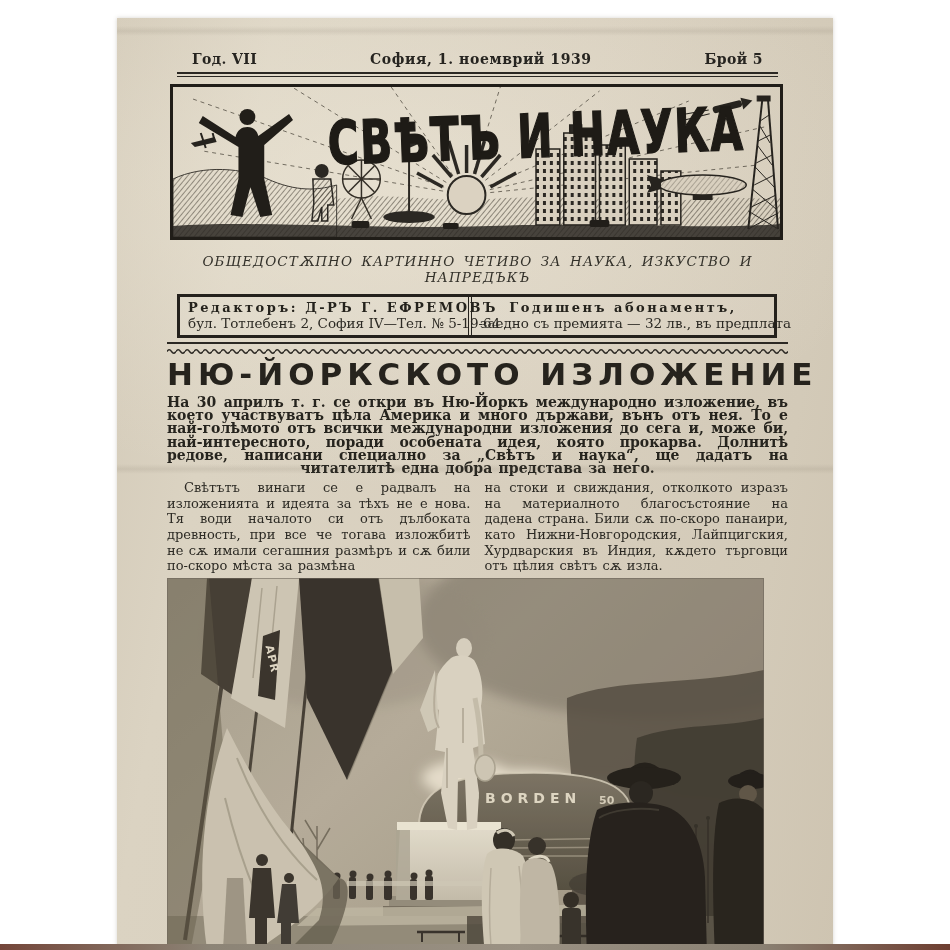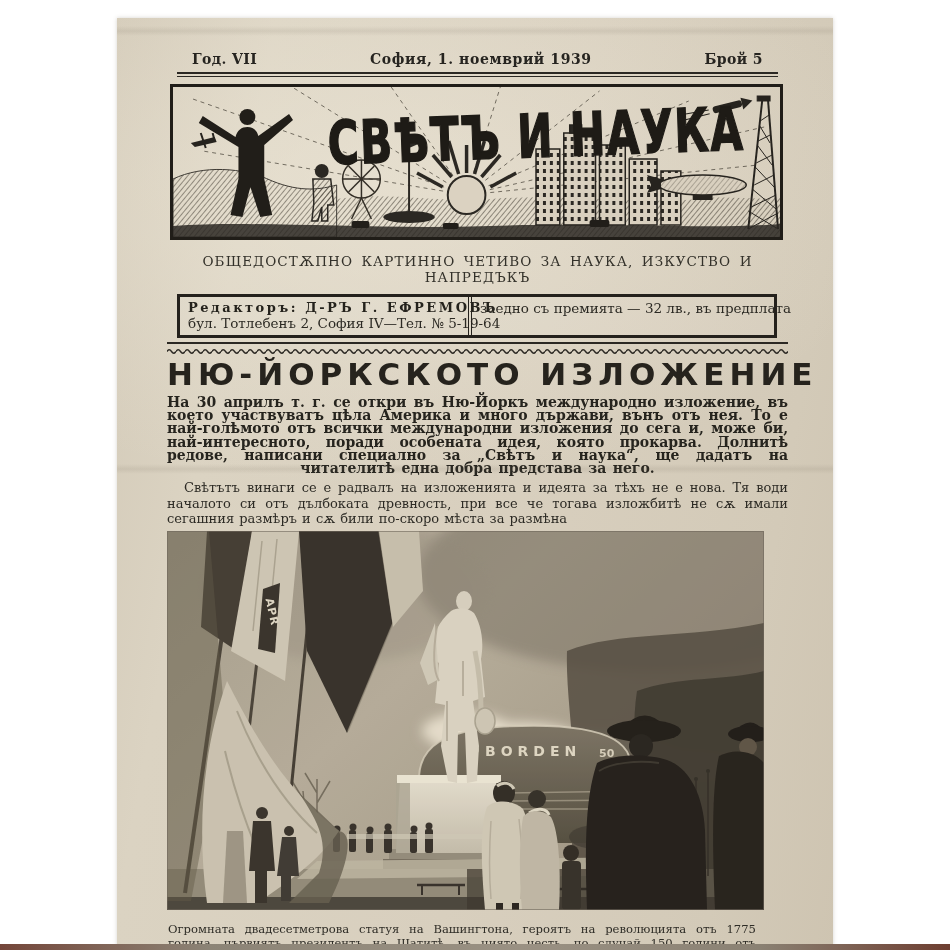--- a/index.html
+++ b/index.html
@@ -25,21 +25,21 @@
   
   .hdr{display:flex;justify-content:space-between;align-items:baseline;
     margin:0 25px;font-weight:bold;font-size:14px;letter-spacing:.4px;color:#262420;}
   .hdr .c{letter-spacing:.6px;}
   .hdr-rule{margin:5px 10px 0 10px;border-top:2px solid #2b2823;border-bottom:1px solid #2b2823;height:2px;}
   
   .masthead{margin:7px 0 0 3px;width:613px;height:156px;box-sizing:border-box;
     border:3px solid #201d18;background:transparent;}
   .masthead svg{display:block;}
   
-  .subtitle{margin-top:13px;text-align:center;font-size:13.5px;
+  .subtitle{margin-top:13px;text-align:center;font-style:italic;font-size:13.5px;
     letter-spacing:1.1px;color:#33312a;word-spacing:3px;}
   
   .edbox{margin:9px 0 0 10px;width:600px;box-sizing:border-box;border:3px solid #24211c;
     display:flex;background:rgba(255,255,255,.06);}
   .edcell{padding:3px 8px 4px 8px;box-sizing:border-box;text-align:center;}
   .edcell.l{width:48.5%;}
   .edcell.r{width:51.5%;border-left:4px double #24211c;}
   .edb1{font-weight:bold;font-size:13px;letter-spacing:2.5px;white-space:nowrap;color:#24221c;}
   .edb2{font-size:13.5px;white-space:nowrap;color:#2b2923;}
   
@@ -190,40 +190,42 @@
   </div>
 
   <div class="subtitle">ОБЩЕДОСТѪПНО КАРТИННО ЧЕТИВО ЗА НАУКА, ИЗКУСТВО И НАПРЕДЪКЪ</div>
 
   <div class="edbox">
     <div class="edcell l">
       <div class="edb1">Редакторъ: Д-РЪ Г. ЕФРЕМОВЪ</div>
       <div class="edb2">бул. Тотлебенъ 2, София IV—Тел. № 5-19-64</div>
     </div>
     <div class="edcell r">
+      <div class="edb1">Годишенъ абонаментъ,</div>
       <div class="edb2">заедно съ премията — 32 лв., въ предплата</div>
     </div>
   </div>
 
   <div class="rule2"></div>
   <svg class="wavy" width="621" height="8" viewBox="0 0 621 8">
     <defs>
       <pattern id="wv" width="9" height="8" patternUnits="userSpaceOnUse">
         <path d="M0,5.5 Q2.25,2 4.5,5.5 Q6.75,9 9,5.5" fill="none" stroke="#2b2823" stroke-width="1.4"></path>
       </pattern>
     </defs>
     <rect width="621" height="8" fill="url(#wv)"></rect>
   </svg>
 
   <div class="headline">НЮ-ЙОРКСКОТО ИЗЛОЖЕНИЕ</div>
 
   <div class="lead">На 30 априлъ т. г. се откри въ Ню-Йоркъ международно изложение, въ което участвуватъ цѣла Америка и много държави, вънъ отъ нея. То е най-голѣмото отъ всички международни изложения до сега и, може би, най-интересното, поради особената идея, която прокарва. Долнитѣ редове, написани специално за „Свѣтъ и наука“, ще дадатъ на читателитѣ една добра представа за него.</div>
 
   <div class="cols">
     <div class="col first">Свѣтътъ винаги се е радвалъ на изложенията и идеята за тѣхъ не е нова. Тя води началото си отъ дълбоката древность, при все че тогава изложбитѣ не сѫ имали сегашния размѣръ и сѫ били по-скоро мѣста за размѣна</div>
+    <div class="col">на стоки и свиждания, отколкото изразъ на материалното благосъстояние на дадена страна. Били сѫ по-скоро панаири, като Нижни-Новгородския, Лайпцигския, Хурдварския въ Индия, кѫдето търговци отъ цѣлия свѣтъ сѫ изла.</div>
   </div>
 
   <svg class="photo" viewBox="0 0 597 379" preserveAspectRatio="none">
     <defs>
       <linearGradient id="ph-sky" x1="0" y1="0" x2="1" y2="0.7">
         <stop offset="0" stop-color="#a49b8a"></stop>
         <stop offset="0.45" stop-color="#b2a996"></stop>
         <stop offset="0.75" stop-color="#a79d8a"></stop>
         <stop offset="1" stop-color="#968c7a"></stop>
       </linearGradient>

